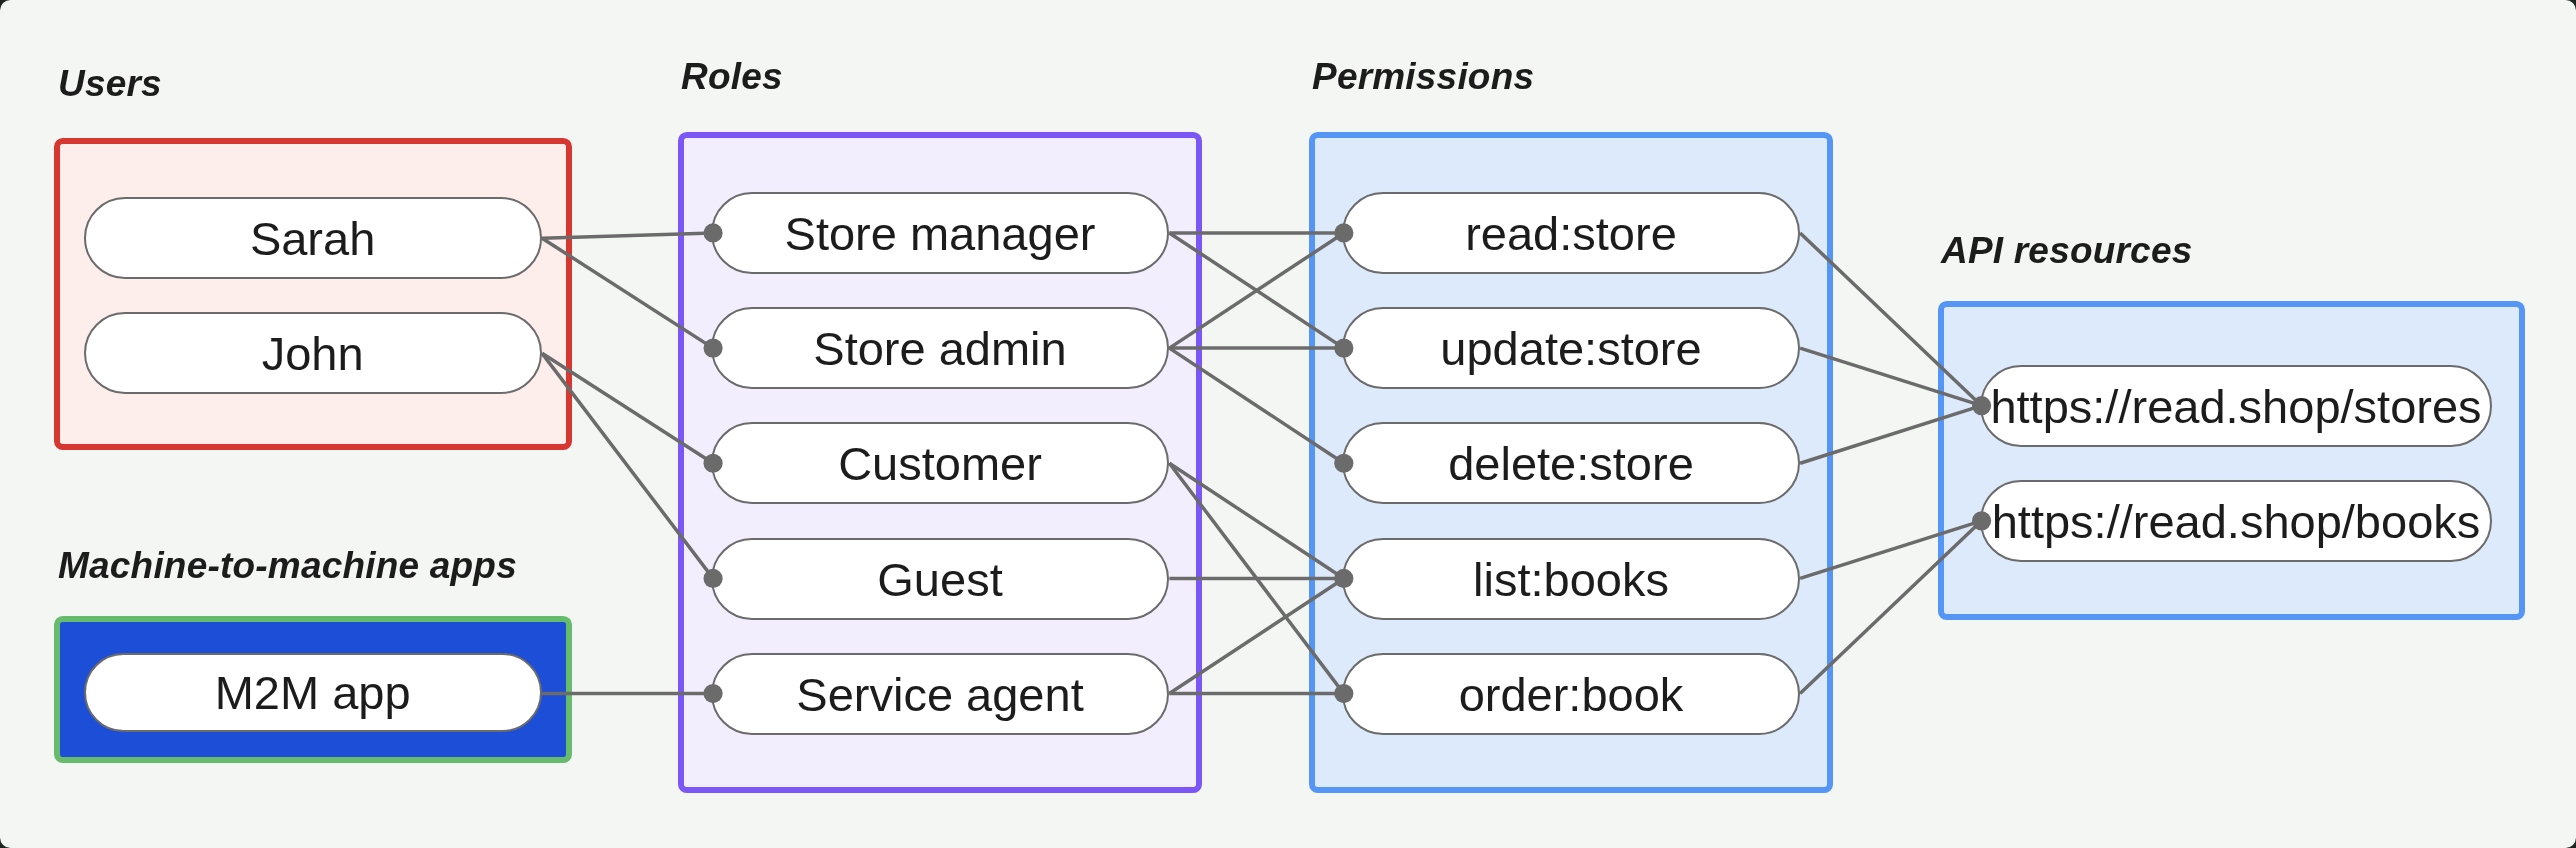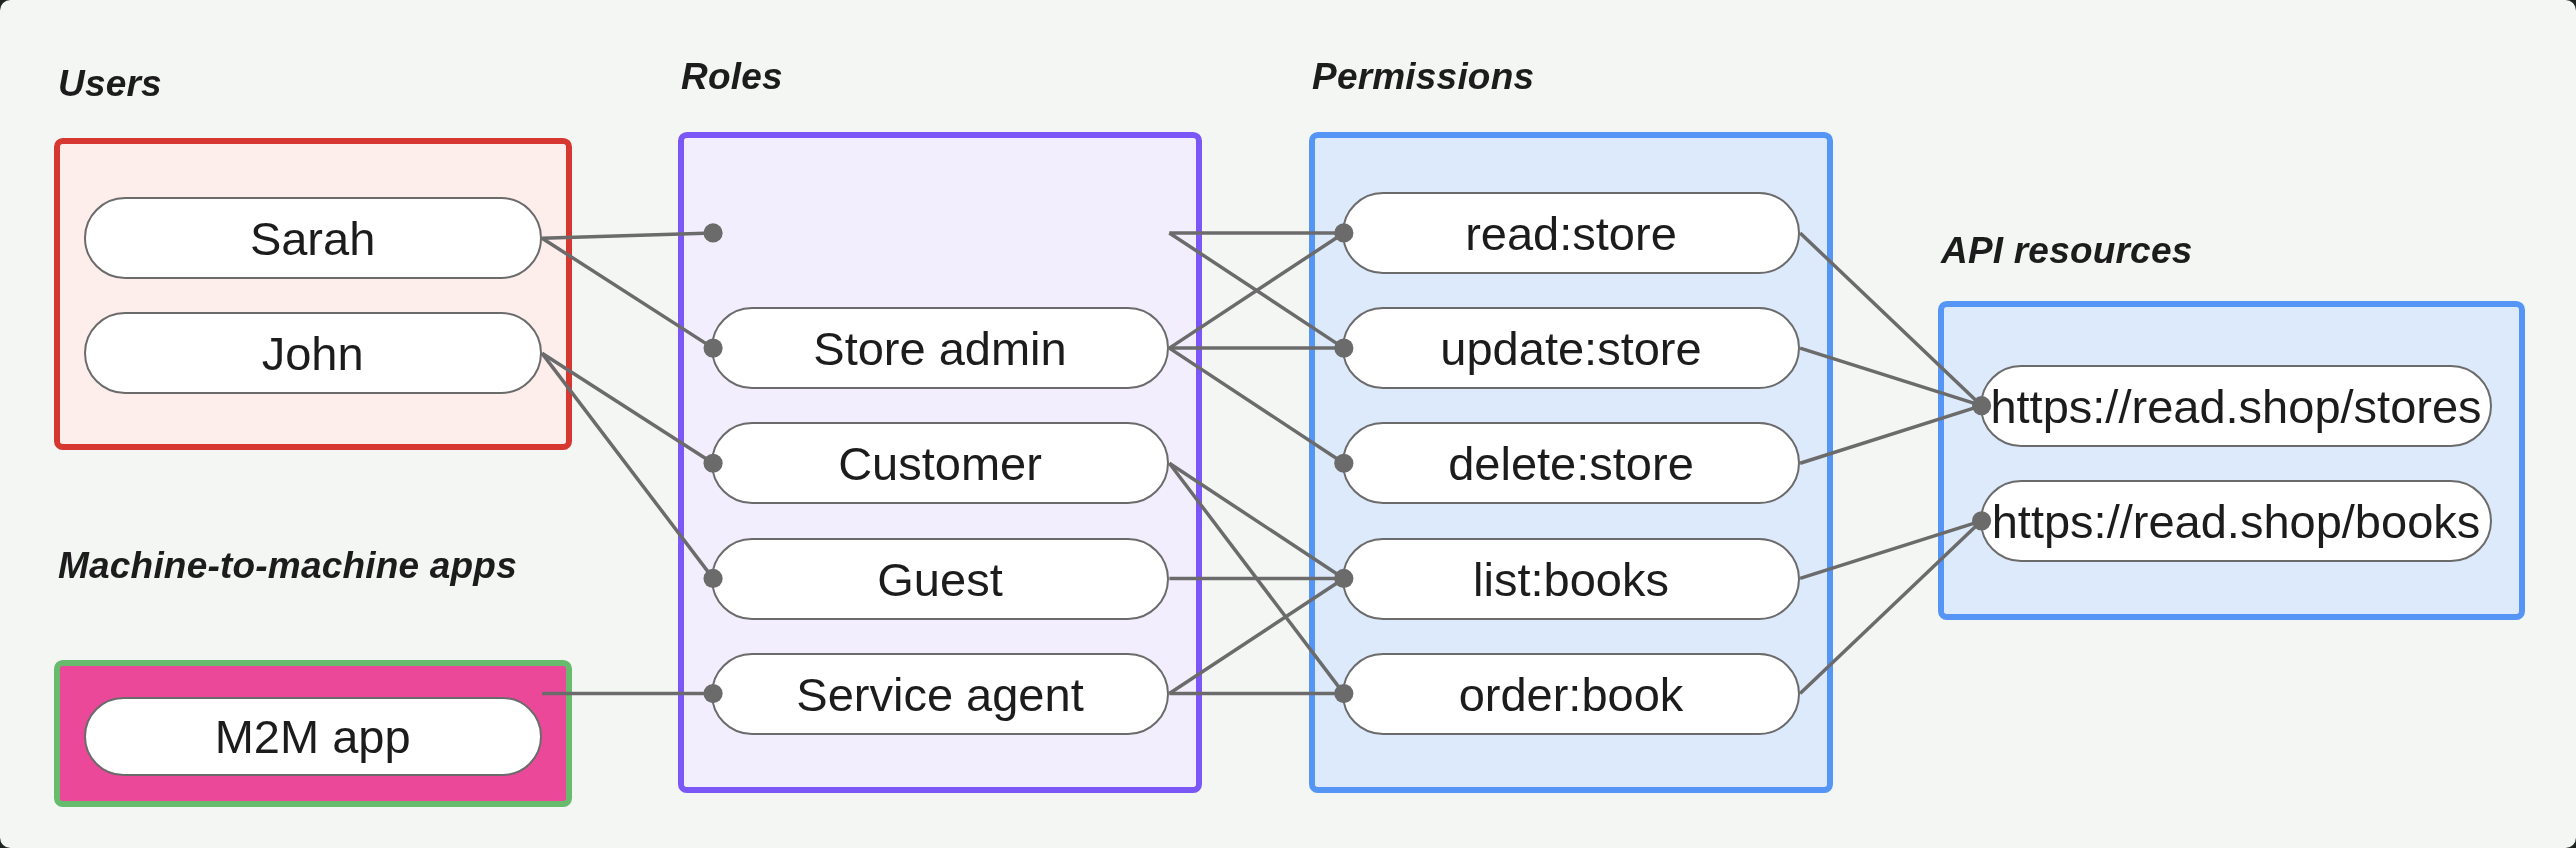--- a/index.html
+++ b/index.html
@@ -70,27 +70,30 @@
 
   <div class="gbox" style="left: 54px; top: 138px; width: 518px; height: 312px; border-color: rgb(214, 56, 49); background: rgb(253, 238, 236);">
     <div class="pill" style="left:23.6px;top:53px;width:458px;height:82px">
       <span>Sarah</span>
     </div>
     <div class="pill" style="left:23.6px;top:168px;width:458px;height:82px">
       <span>John</span>
     </div>
   </div>
 
-  <div class="gbox" style="left: 54px; top: 616px; width: 518px; height: 147px; border-color: rgb(103, 187, 109); background: #ec4899; margin-top: 44px;">
+  <div class="gbox" style="left: 54px; top: 616px; width: 518px; height: 147px; border-color: rgb(103, 187, 109); background: #1d4ed8;">
     <div class="pill" style="left:23.6px;top:31px;width:458px;height:79px">
       <span>M2M app</span>
     </div>
   </div>
 
   <div class="gbox" style="left: 678px; top: 132px; width: 524px; height: 661px; border-color: rgb(123, 87, 247); background: rgb(243, 238, 254);">
+    <div class="pill" style="left:27px;top:54px;width:458px;height:82px">
+      <span>Store manager</span>
+    </div>
     <div class="pill" style="left:27px;top:169px;width:458px;height:82px">
       <span>Store admin</span>
     </div>
     <div class="pill" style="left:27px;top:284px;width:458px;height:82px">
       <span>Customer</span>
     </div>
     <div class="pill" style="left:27px;top:400px;width:458px;height:82px">
       <span>Guest</span>
     </div>
     <div class="pill" style="left:27px;top:515px;width:458px;height:82px">

